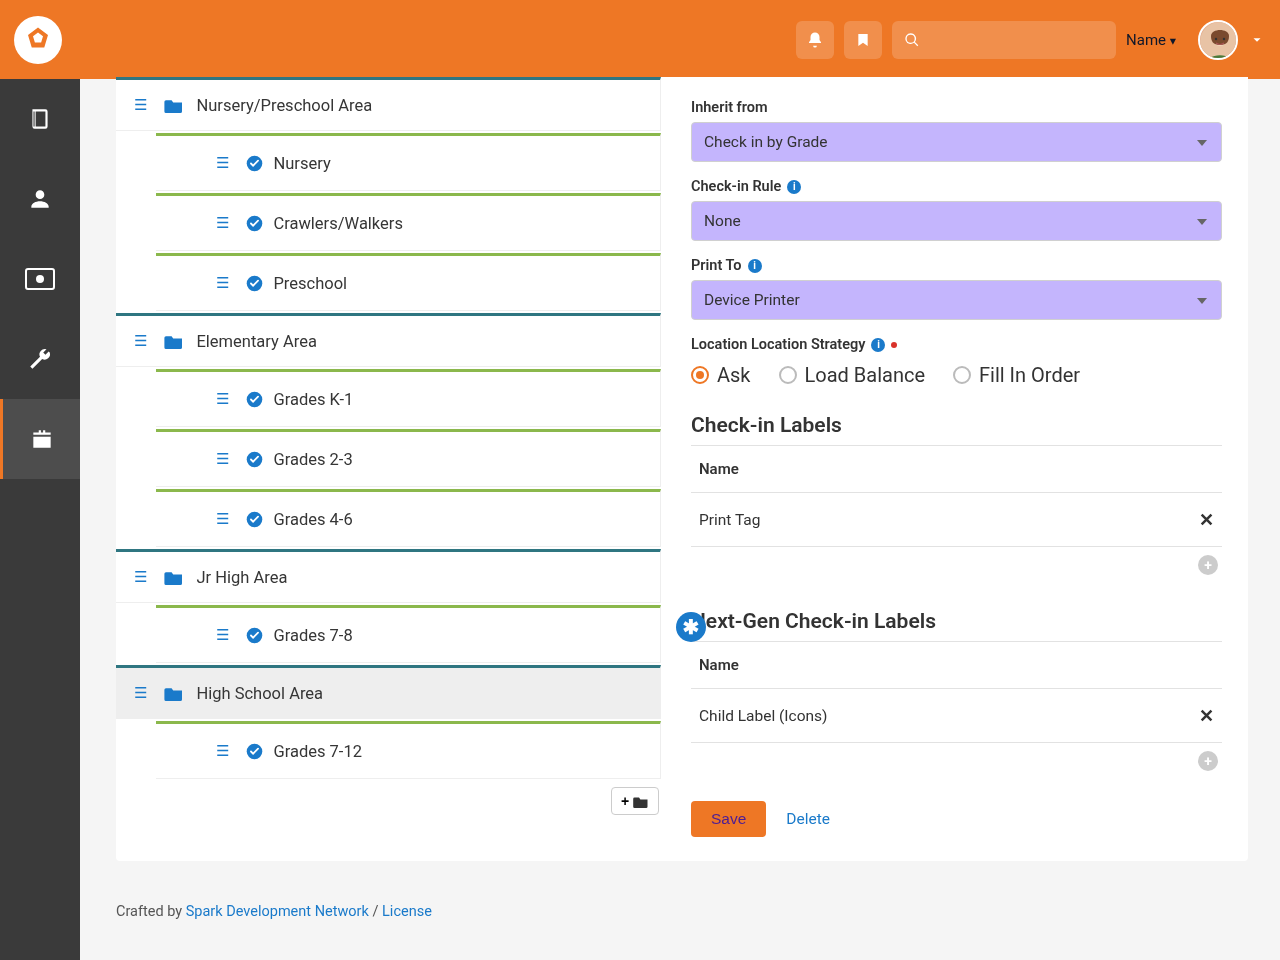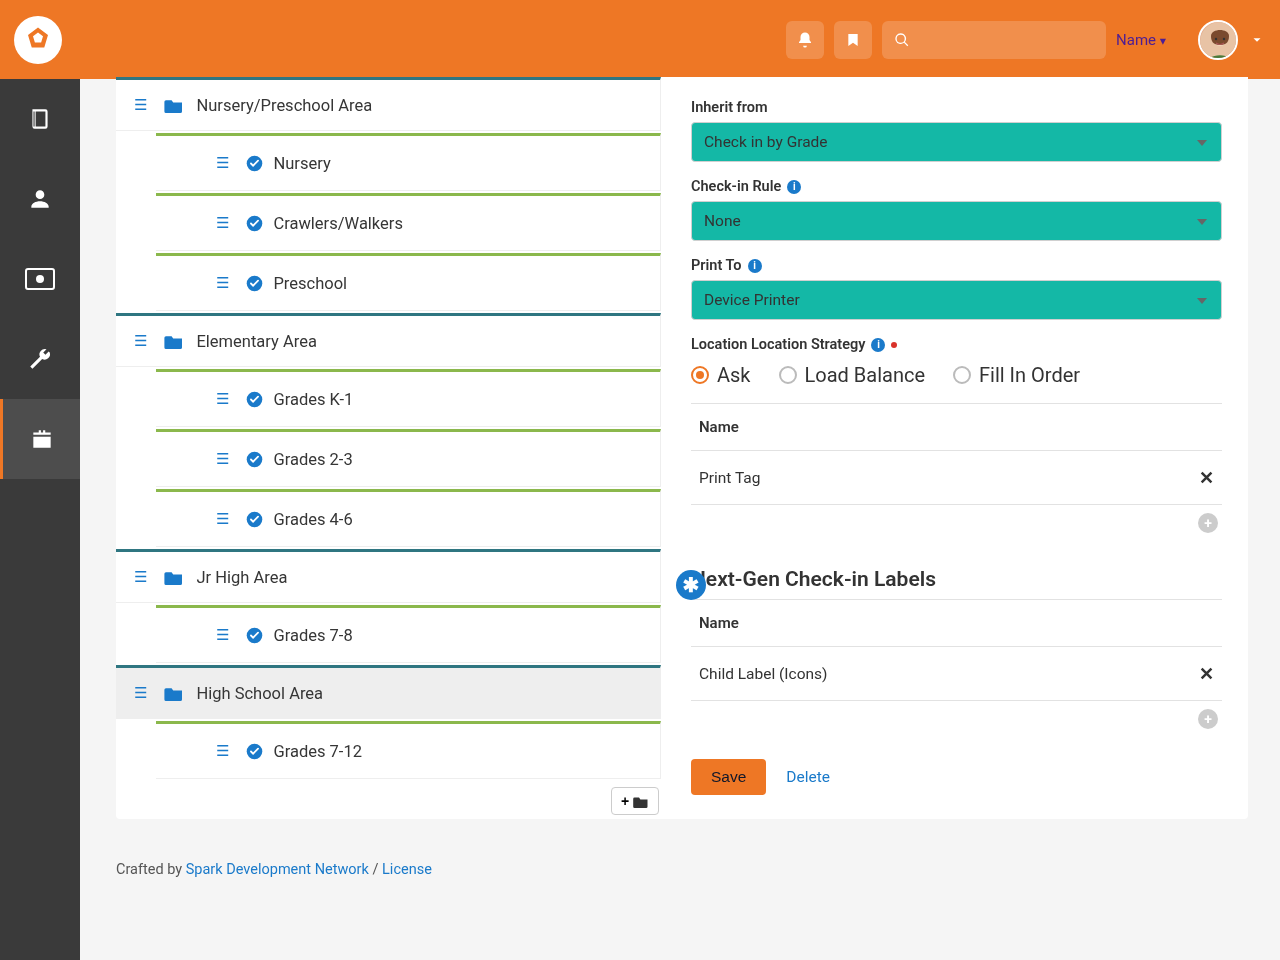--- a/index.html
+++ b/index.html
@@ -4,21 +4,21 @@
 <style>
   * { box-sizing: border-box; margin: 0; padding: 0; }
   body { font-family: -apple-system, "Segoe UI", Roboto, sans-serif; background: #f5f5f5; color: #333; }
   
   
   .top-header { background: #ee7725; height: 79px; display: flex; align-items: center; padding: 0 16px; }
   .logo { width: 48px; height: 48px; background: #fff; border-radius: 50%; display: flex; align-items: center; justify-content: center; margin-left: -2px; }
   .spacer { flex: 1; }
   .header-btn { width: 38px; height: 38px; border-radius: 6px; background: rgba(255,255,255,0.18); margin-right: 10px; display:flex; align-items:center; justify-content:center; cursor:pointer; color:#fff; }
   .search-box { height: 38px; width: 224px; background: rgba(255,255,255,0.18); border-radius: 6px; display:flex; align-items:center; padding: 0 12px; color:#fff; margin-right: 10px; }
-  .name-dd { color:#4c1d95; font-size:15px; margin-right: 32px; cursor:pointer; }
+  .name-dd { color:#0f172a; font-size:15px; margin-right: 22px; cursor:pointer; }
   .avatar { width:40px; height:40px; border-radius:50%; background: linear-gradient(#e9b28f, #d08a6c); border:2px solid #fff; overflow:hidden; }
   .chev { color:#fff; margin-left:12px; cursor:pointer; }
   
   
   .left-nav { position: fixed; top: 79px; left: 0; bottom: 0; width: 80px; background: #3a3a3a; }
   .nav-item { height: 80px; display:flex; align-items:center; justify-content:center; color:#fff; cursor:pointer; }
   .nav-item.sel { background:#4d4d4d; border-left: 3px solid #ee7725; }
   
   
   .main-wrap { margin-left: 80px; margin-top: -2px; }
@@ -35,21 +35,21 @@
   .folder-i { color:#1a7aca; margin-right: 12px; }
   .chk-i { color:#1a7aca; margin-right: 10px; }
   .rlabel { font-size:16.5px; color:#363636; }
   .add-btn { float:right; margin: 8px 2px 0 0; border:1px solid #ccc; border-radius:4px; padding: 5px 9px; cursor:pointer; background:#fff; font-size:14px; }
   .left-col::after { content:""; display:block; clear:both; }
   
   
   .flabel { font-size: 14.5px; font-weight:600; color:#333; margin-bottom: 6px; display:flex; align-items:center; gap:6px; }
   .info-i { width:14px; height:14px; border-radius:50%; background:#1a7aca; color:#fff; font-size:10px; display:inline-flex; align-items:center; justify-content:center; font-weight:bold; }
   .reqdot { width:6px; height:6px; border-radius:50%; background:#d9322a; display:inline-block; }
-  .fselect { width:100%; height:40px; border:1px solid #d0d0d0; border-radius:4px; padding: 0 12px; font-size:15.5px; color:#333; background:#14b8a6; appearance:none; position:relative; display:flex; align-items:center; justify-content:space-between; cursor:pointer; }
+  .fselect { width:100%; height:40px; border:1px solid #d0d0d0; border-radius:4px; padding: 0 12px; font-size:15.5px; color:#333; background:#c4b5fd; appearance:none; position:relative; display:flex; align-items:center; justify-content:space-between; cursor:pointer; }
   .fselect::after { content:""; border-left:5px solid transparent; border-right:5px solid transparent; border-top:6px solid #666; position:absolute; right:14px; top:17px; }
   .fgroup { margin-bottom: 16px; }
   .radiog { display:flex; gap: 28px; margin-top:10px; }
   .radio { display:flex; align-items:center; gap:8px; cursor:pointer; }
   .radio .c { width:18px; height:18px; border-radius:50%; border:2px solid #bbb; }
   .radio.sel .c { border-color:#ee7725; }
   .radio.sel .c::after { content:""; display:block; width:8px; height:8px; border-radius:50%; background:#ee7725; margin:3px; }
   .radio span { font-size:20px; }
   
   .section-h { font-size: 21px; font-weight:600; color:#333; margin: 26px 0 8px; }
@@ -57,21 +57,21 @@
   .thead { padding: 14px 8px; font-weight:600; font-size:15px; border-bottom:1px solid #e2e2e2; }
   .trow { padding: 16px 8px; border-bottom:1px solid #e2e2e2; display:flex; align-items:center; justify-content:space-between; font-size:15.5px; }
   .trow .rm { color:#333; cursor:pointer; font-weight:bold; font-size:18px; }
   .addrow { text-align:right; padding: 8px 4px; }
   .addplus { width:20px; height:20px; border-radius:50%; background:#ccc; color:#fff; display:inline-flex; align-items:center; justify-content:center; cursor:pointer; font-size:14px; font-weight:bold; }
   
   .float-star { position: relative; }
   .float-badge { position:absolute; left:-15px; top:3px; width:30px; height:30px; border-radius:50%; background:#1a7aca; color:#fff; display:flex; align-items:center; justify-content:center; font-size:20px; font-weight:bold; }
   
   .btnrow { margin-top: 22px; display:flex; align-items:center; gap:20px; }
-  .save-btn { background:#ee7725; color:#0f172a; border:none; border-radius:4px; padding: 9px 20px; font-size:15.5px; cursor:pointer; font-weight:500; }
+  .save-btn { background:#ee7725; color:#4c1d95; border:none; border-radius:4px; padding: 9px 20px; font-size:15.5px; cursor:pointer; font-weight:500; }
   .del-link { color:#1a7aca; cursor:pointer; font-size:15.5px; }
   
   .footer { margin: 42px 0 33px 36px; font-size: 14.5px; color:#555; }
   .footer a { color:#1a7aca; text-decoration:none; }
   
   svg { display:block; }
 </style>
 </head>
 <body>
 
@@ -311,20 +311,21 @@
               <span class="c"></span>
               <span>Load Balance</span>
             </label>
             <label class="radio">
               <span class="c"></span>
               <span>Fill In Order</span>
             </label>
           </div>
       </div>
 
+      <div class="section-h">Check-in Labels</div>
       <div class="sectable">
         <div class="thead">Name</div>
         <div id="lblrows">
             <div class="trow">
               <span>Print Tag</span>
               <span class="rm">✕</span>
             </div>
           </div>
         <div class="addrow"><span class="addplus">+</span></div>
       </div>

